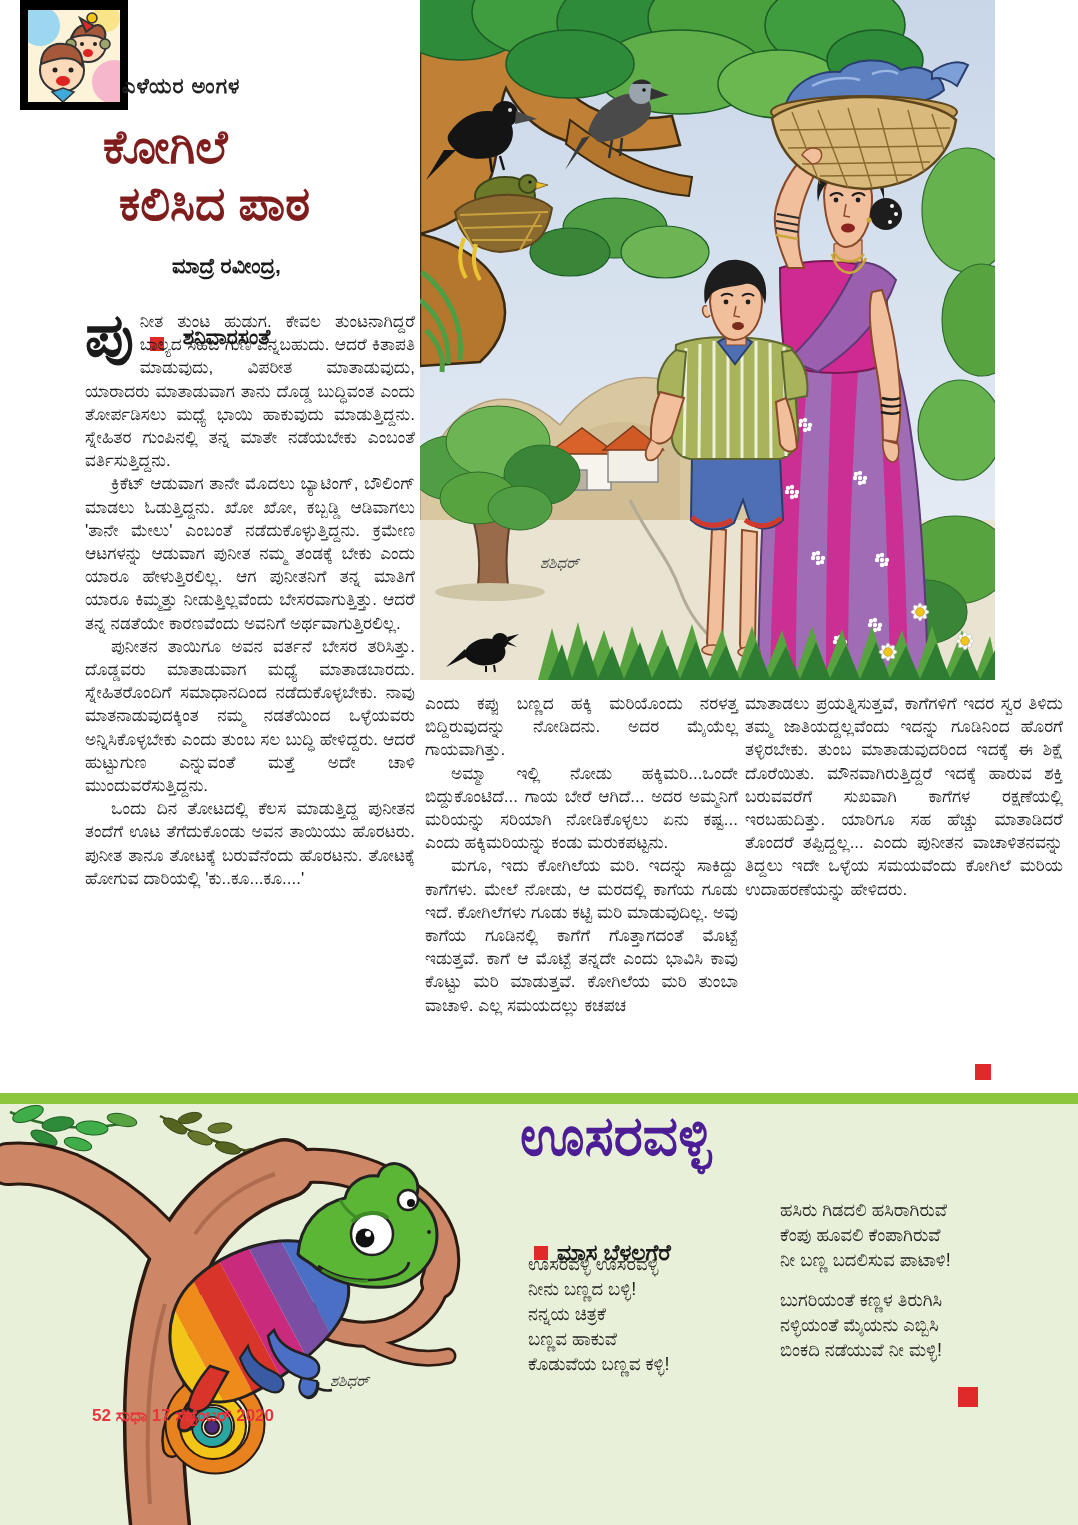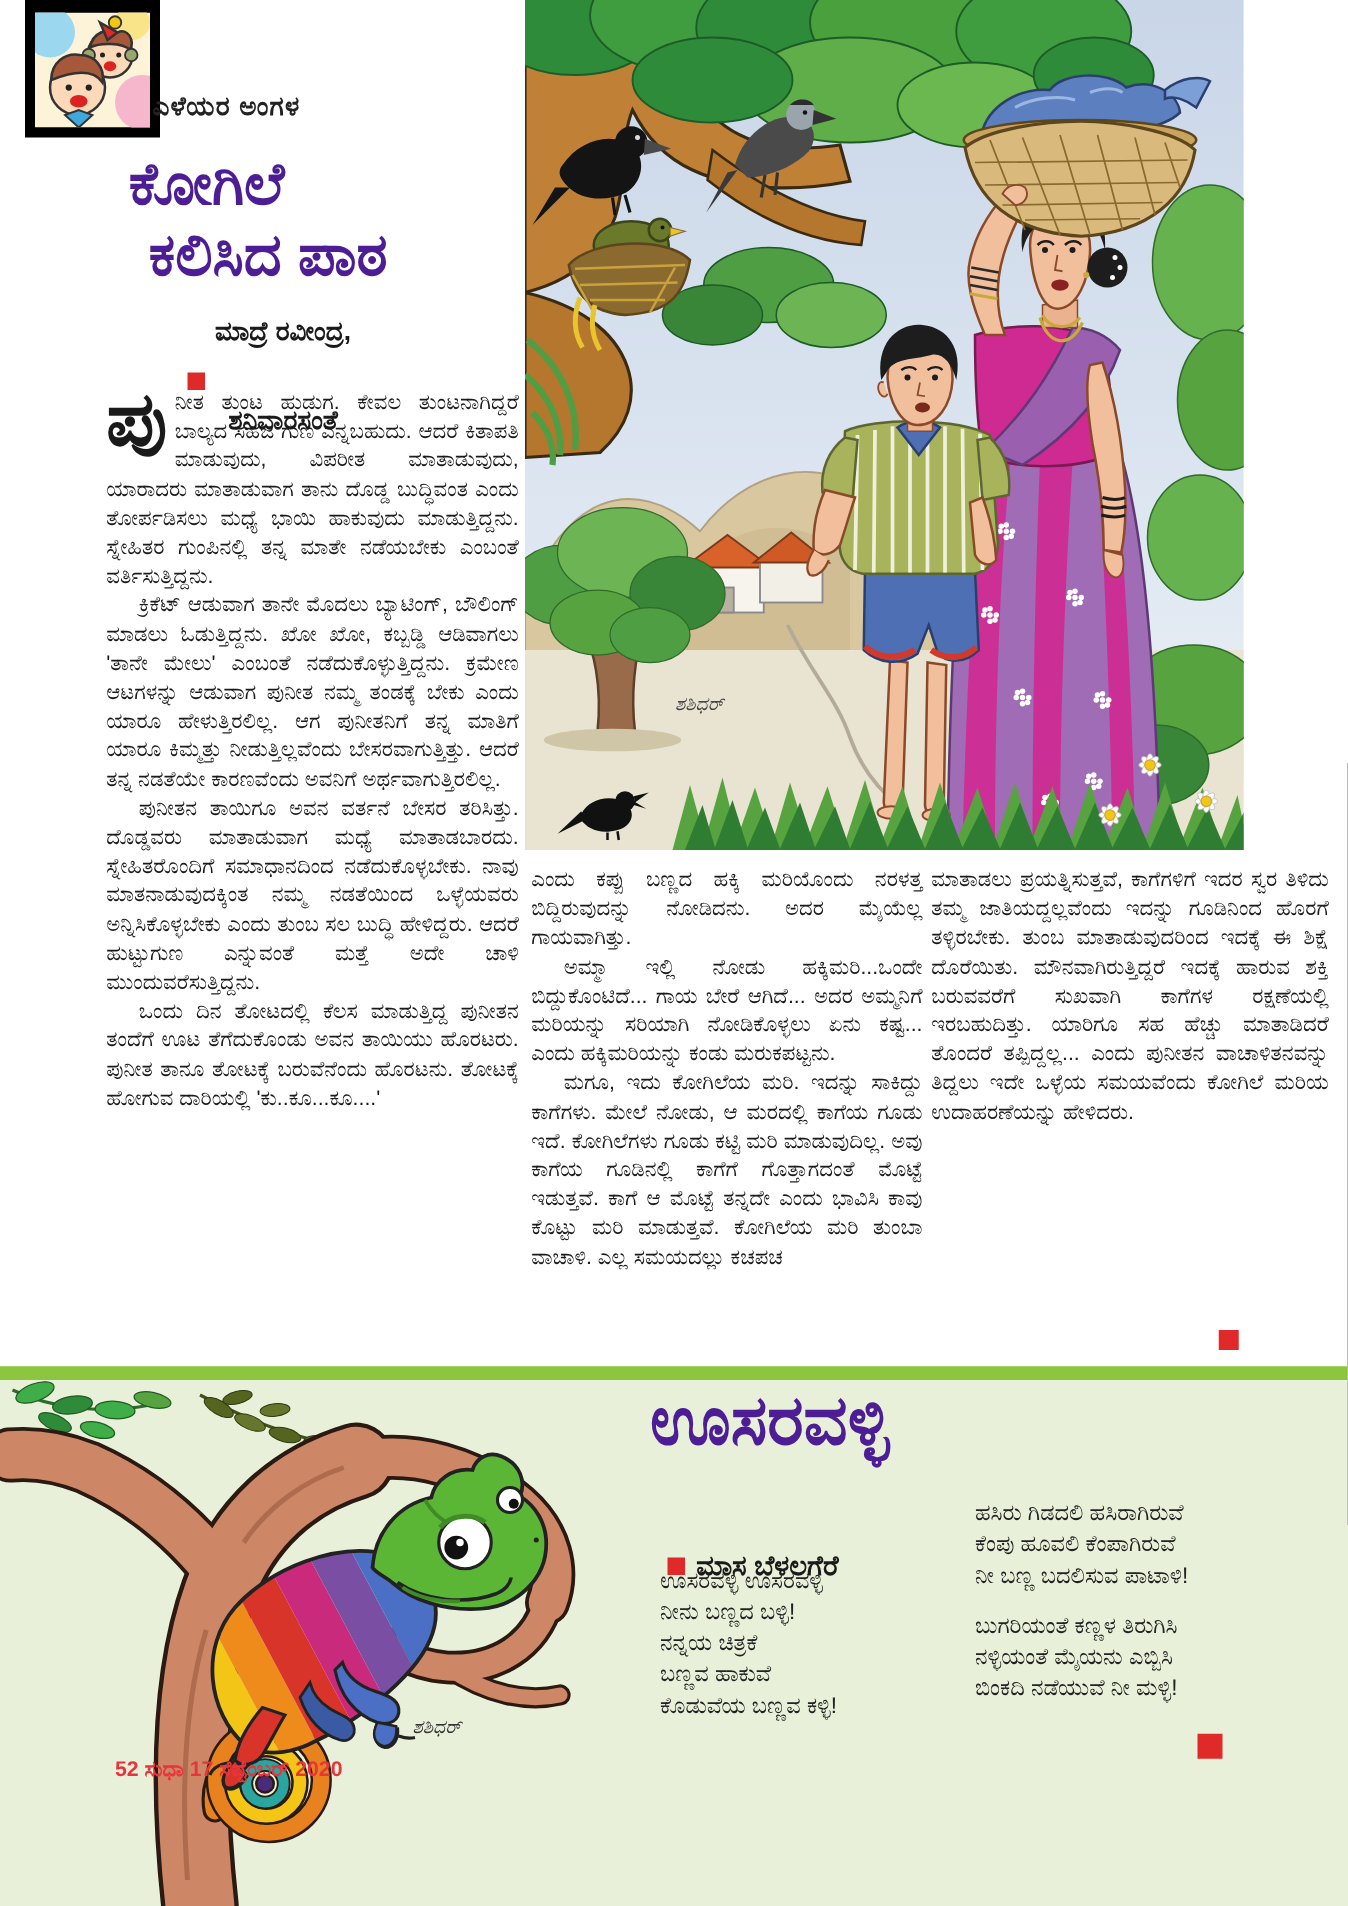--- a/index.html
+++ b/index.html
@@ -3,23 +3,23 @@
 <meta charset="utf-8">
 <style>
   html,body{margin:0;padding:0;background:#888;}
   .page{position:relative;width:1078px;height:1525px;background:#ffffff;overflow:hidden;
         font-family:"Liberation Sans","DejaVu Sans",sans-serif;color:#1a1a1a;}
   
   .logo-box{position:absolute;left:20px;top:0;width:108px;height:110px;background:#000;
             display:flex;align-items:flex-start;justify-content:flex-start;}
   .logo-box svg{margin:10px 0 0 8px;}
   .kicker{position:absolute;left:122px;top:74px;font-size:21px;font-weight:bold;color:#222;letter-spacing:1px;}
-  .title{position:absolute;left:103px;top:118px;font-size:47px;line-height:57px;font-weight:bold;color:#4c1d95;}
+  .title{position:absolute;left:103px;top:118px;font-size:47px;line-height:57px;font-weight:bold;color:#7f1d1d;}
   .title .l2{padding-left:16px;}
-  .byline{position:absolute;left:150px;top:252px;display:flex;align-items:center;}
+  .byline{position:absolute;left:150px;top:252px;display:flex;align-items:flex-end;}
   .bullet{width:14px;height:14px;background:#e02a2a;display:inline-block;margin:6px 8px 0 0;flex:none;}
   .byline .names{font-size:21px;font-weight:bold;line-height:28px;}
   .byline .place{text-align:center;margin-top:43px;}
   
   .col{position:absolute;font-size:17px;line-height:23.2px;text-align:justify;}
   .col1{left:85px;top:310px;width:330px;}
   .col2{left:425px;top:692px;width:313px;}
   .col3{left:745px;top:692px;width:318px;}
   .para{margin:0;}
   .para.ind{text-indent:26px;}

